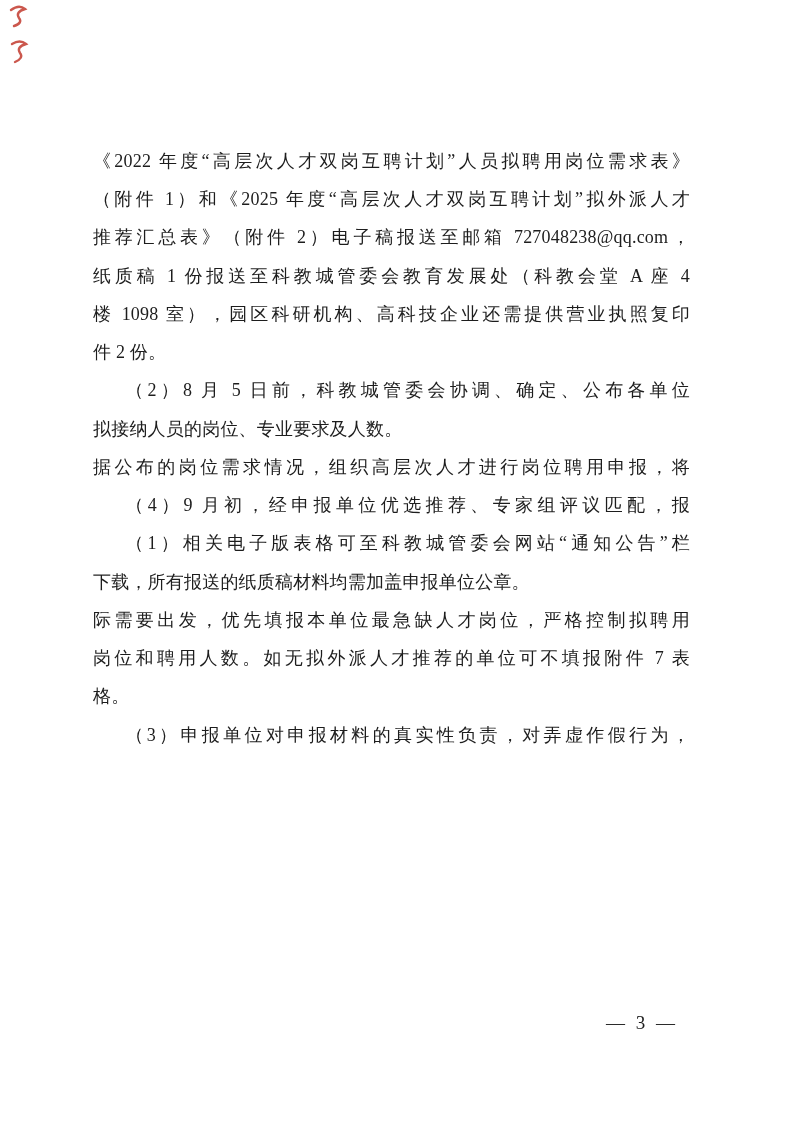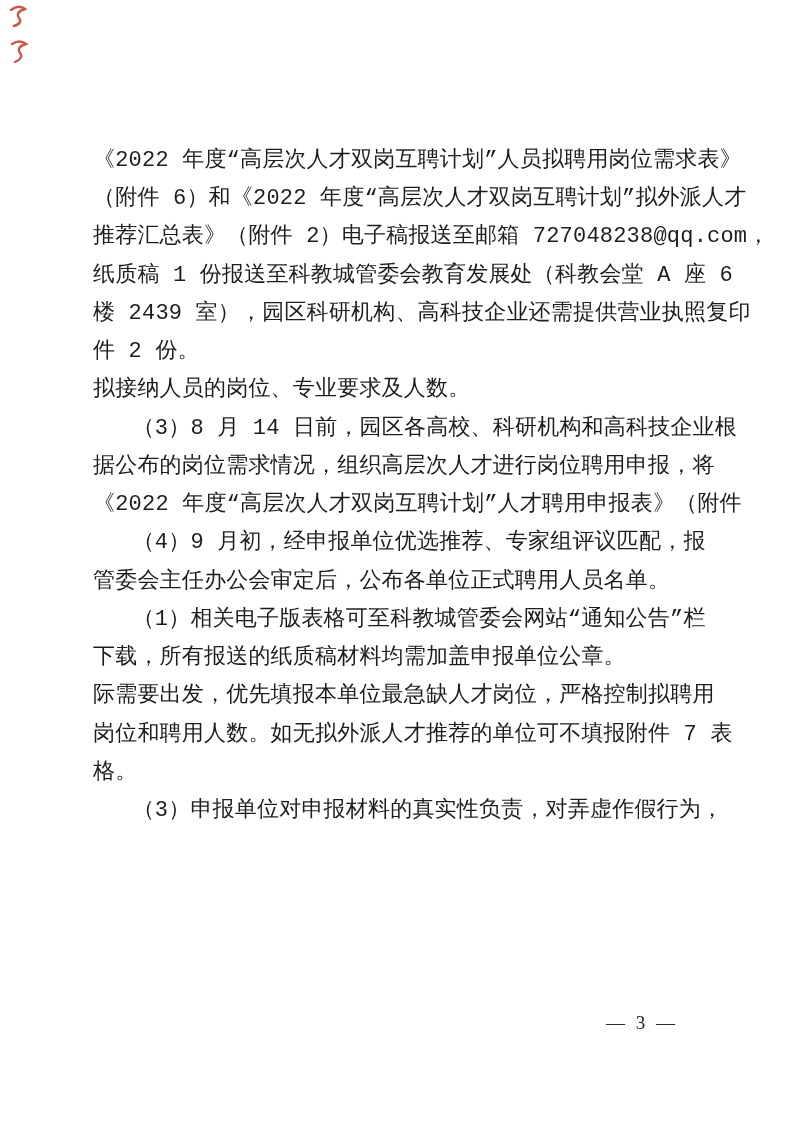--- a/index.html
+++ b/index.html
@@ -20,22 +20,21 @@
     position: absolute;
     left: 5px;
     top: 2px;
     opacity: 0.85;
   }
   .content {
     position: absolute;
     left: 93px;
     top: 142px;
     width: 597px;
-    font-size: 22px;
-    font-family: Liberation Mono, monospace;
+    font-size: 18px;
   }
   .ln {
     height: 38.24px;
     line-height: 38.24px;
     white-space: nowrap;
     text-align: justify;
     text-align-last: left;
     letter-spacing: 0.2px;
   }
   .ln.fill {
@@ -60,31 +59,29 @@
 
 <div class="page">
 
   <svg class="red-marks" width="28" height="76" viewBox="0 0 28 76">
     <path d="M6 8 Q14 2 20 7 Q10 10 14 16 Q18 21 9 24" stroke="#c23a2e" stroke-width="2.4" fill="none" stroke-linecap="round"></path>
     <path d="M7 42 Q15 37 21 42 Q11 45 15 51 Q19 56 10 60" stroke="#c23a2e" stroke-width="2.4" fill="none" stroke-linecap="round"></path>
   </svg>
 
   <div class="content">
     <div class="ln fill">《2022 年度“高层次人才双岗互聘计划”人员拟聘用岗位需求表》</div>
-    <div class="ln fill">（附件 6）和《2022 年度“高层次人才双岗互聘计划”拟外派人才</div>
+    <div class="ln fill">（附件 1）和《2025 年度“高层次人才双岗互聘计划”拟外派人才</div>
     <div class="ln fill">推荐汇总表》（附件 2）电子稿报送至邮箱 727048238@qq.com，</div>
-    <div class="ln fill">纸质稿 1 份报送至科教城管委会教育发展处（科教会堂 A 座 6</div>
-    <div class="ln fill">楼 2439 室），园区科研机构、高科技企业还需提供营业执照复印</div>
+    <div class="ln fill">纸质稿 1 份报送至科教城管委会教育发展处（科教会堂 A 座 4</div>
+    <div class="ln fill">楼 1098 室），园区科研机构、高科技企业还需提供营业执照复印</div>
     <div class="ln">件 2 份。</div>
+    <div class="ln fill ind">（2）8 月 5 日前，科教城管委会协调、确定、公布各单位</div>
     <div class="ln">拟接纳人员的岗位、专业要求及人数。</div>
-    <div class="ln fill ind">（3）8 月 14 日前，园区各高校、科研机构和高科技企业根</div>
     <div class="ln fill">据公布的岗位需求情况，组织高层次人才进行岗位聘用申报，将</div>
-    <div class="ln fill">《2022 年度“高层次人才双岗互聘计划”人才聘用申报表》（附件</div>
     <div class="ln fill ind">（4）9 月初，经申报单位优选推荐、专家组评议匹配，报</div>
-    <div class="ln">管委会主任办公会审定后，公布各单位正式聘用人员名单。</div>
     <div class="ln fill ind">（1）相关电子版表格可至科教城管委会网站“通知公告”栏</div>
     <div class="ln">下载，所有报送的纸质稿材料均需加盖申报单位公章。</div>
     <div class="ln fill">际需要出发，优先填报本单位最急缺人才岗位，严格控制拟聘用</div>
     <div class="ln fill">岗位和聘用人数。如无拟外派人才推荐的单位可不填报附件 7 表</div>
     <div class="ln">格。</div>
     <div class="ln fill ind">（3）申报单位对申报材料的真实性负责，对弄虚作假行为，</div>
   </div>
 
   <div class="footer">— 3 —</div>
 

